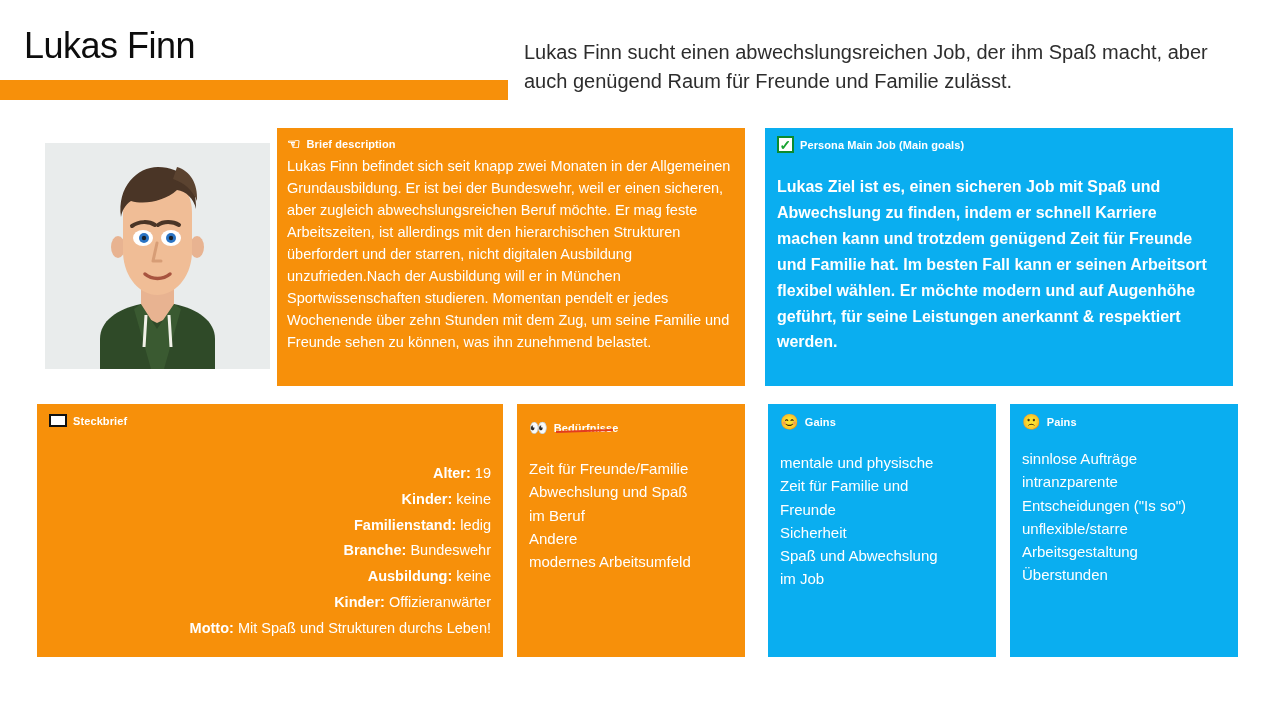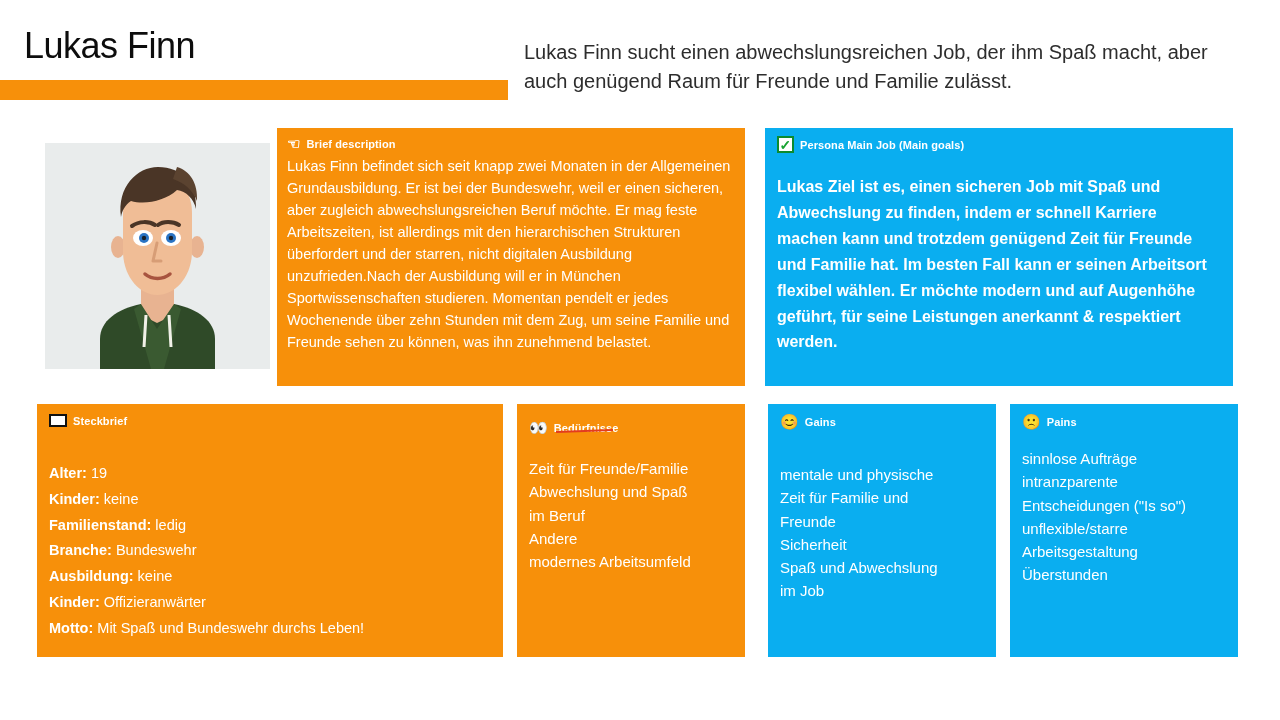--- a/index.html
+++ b/index.html
@@ -115,40 +115,40 @@
     top: 143px;
     width: 225px;
     height: 226px;
     background: #e9ecec;
     overflow: hidden;
   }
 
   
   #card-brief     { left: 277px; top: 128px; width: 468px; height: 258px; padding: 8px 12px 10px 10px; }
   #card-mainjob   { left: 765px; top: 128px; width: 468px; height: 258px; padding: 8px 12px 10px 12px; }
-  #card-steckbrief{ left: 37px;  top: 404px; width: 466px; height: 253px; padding: 10px 12px 10px 12px; }
+  #card-steckbrief{ left: 37px;  top: 404px; width: 466px; height: 253px; padding: 10px 12px 10px 12px; text-align: right; }
   #card-beduerf   { left: 517px; top: 404px; width: 228px; height: 253px; padding: 16px 10px 10px 12px; }
   #card-gains     { left: 768px; top: 404px; width: 228px; height: 253px; padding: 10px 10px 10px 12px; }
   #card-pains     { left: 1010px;top: 404px; width: 228px; height: 253px; padding: 10px 10px 10px 12px; }
 
   #card-brief .body-text { margin-top: 4px; }
   #card-mainjob .body-text { margin-top: 21px; }
 
   .steck-list {
     margin-top: 34px;
     font-size: 14.5px;
     line-height: 1.78;
   }
   .steck-list .k { font-weight: bold; }
 
   .list-block { margin-top: 18px; }
   .list-block .line { font-size: 15px; line-height: 1.55; font-weight: bold; }
   #card-beduerf .list-block { margin-top: 22px; }
   #card-beduerf .line { font-weight: normal; font-size: 15px; }
-  #card-gains .list-block { margin-top: 34px; }
+  #card-gains .list-block { margin-top: 22px; }
   #card-gains .line { font-weight: normal; }
   #card-pains .list-block { margin-top: 18px; }
   #card-pains .line { font-weight: normal; }
 
   .underline-strike {
     position: relative;
   }
   .underline-strike::after {
     content: "";
     position: absolute;
@@ -246,21 +246,21 @@
       <div>
         <span class="k">Ausbildung:</span>
         <span>keine</span>
       </div>
       <div>
         <span class="k">Kinder:</span>
         <span>Offizieranwärter</span>
       </div>
       <div>
         <span class="k">Motto:</span>
-        <span>Mit Spaß und Bundeswehr durchs Leben!</span>
+        <span>Mit Spaß und Strukturen durchs Leben!</span>
       </div>
     </div>
   </div>
 
   <div class="card orange" id="card-beduerf">
     <div class="card-head">
       <span class="ico emoji">👀</span>
       <span class="underline-strike">Bedürfnisse</span>
     </div>
     <div class="list-block">

